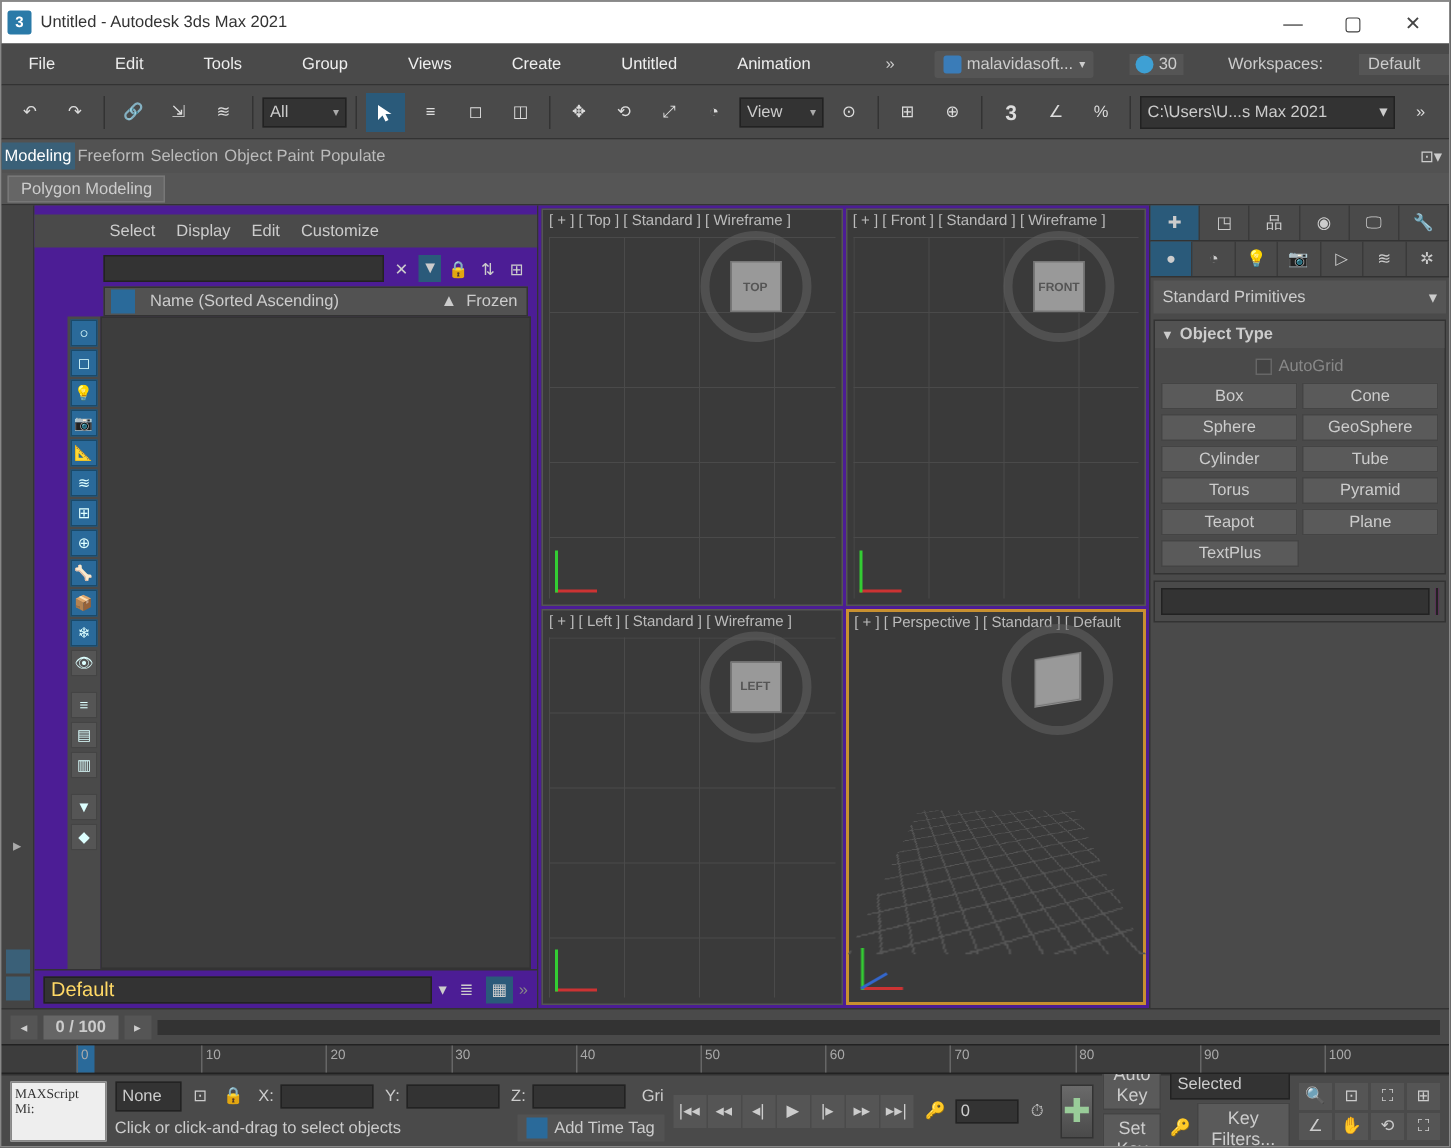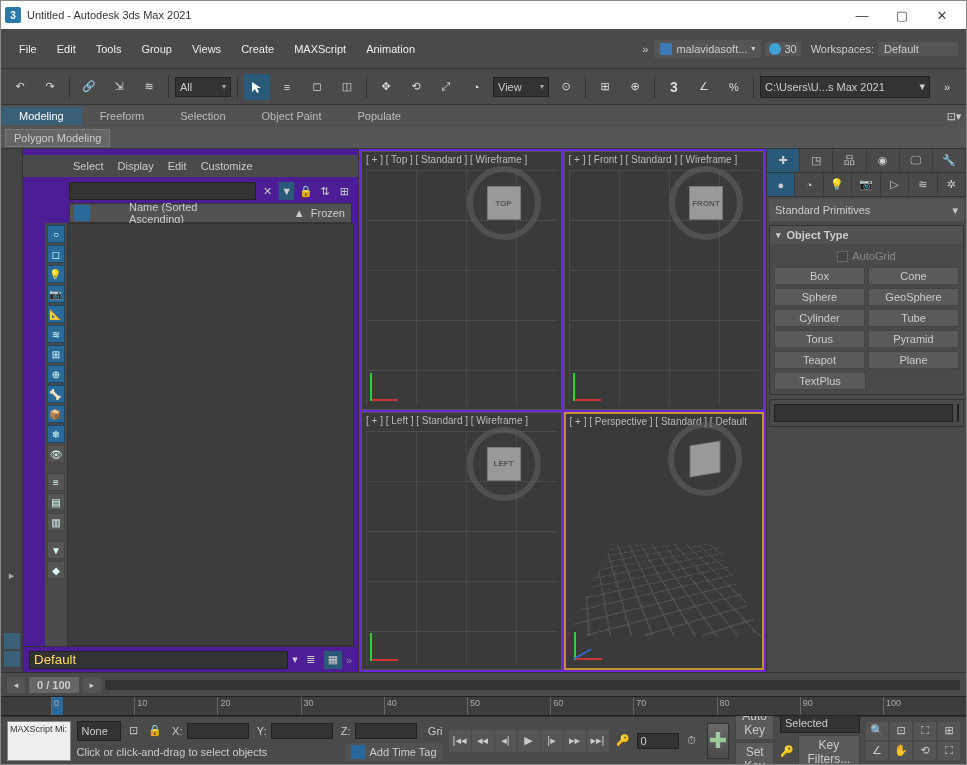--- a/index.html
+++ b/index.html
@@ -5,74 +5,74 @@
 * { box-sizing: border-box; margin: 0; padding: 0; font-family: "Segoe UI", Tahoma, sans-serif; }
 body { background: #4a4a4a; font-size: 11px; color: #ccc; width: 967px; height: 765px; overflow: hidden; display: flex; flex-direction: column; border: 1px solid #888; }
 
 
 .titlebar { background: #fff; height: 28px; display: flex; align-items: center; padding: 0 4px; color: #333; }
 .titlebar .app-icon { width: 16px; height: 16px; background: #2a7aa8; border-radius: 2px; color: #fff; display: flex; align-items: center; justify-content: center; font-size: 10px; font-weight: bold; margin-right: 6px; }
 .titlebar .title { flex: 1; }
 .titlebar .winbtn { width: 40px; height: 26px; display: flex; align-items: center; justify-content: center; font-size: 13px; color: #444; }
 
 
-.menurow { background: #4a4a4a; height: 40px; display: flex; align-items: center; padding: 0 8px; border-bottom: 1px solid #333; }
+.menurow { background: #4a4a4a; height: 28px; display: flex; align-items: center; padding: 0 8px; border-bottom: 1px solid #333; gap: 20px; }
 .menurow .menuitem { padding: 2px 10px; color: #eee; }
 .menurow .spacer { flex: 1; }
 .user-pill { background: #555; height: 18px; padding: 0 6px; display: flex; align-items: center; gap: 4px; border-radius: 2px; }
 .user-pill .av { width: 12px; height: 12px; background: #3a7cb8; border-radius: 2px; }
 .time-pill { background: #555; padding: 1px 4px; display: flex; align-items: center; gap: 3px; margin-left: 4px; }
 .time-pill .clk { width: 12px; height: 12px; background: #3ea0d4; border-radius: 50%; }
 .workspace-lbl { margin-left: 10px; color: #ccc; }
 .workspace-dd { margin-left: 4px; background: #555; padding: 1px 6px; min-width: 80px; }
 
 
 .toolbar { background: #4a4a4a; height: 36px; display: flex; align-items: center; padding: 2px 6px; gap: 4px; border-bottom: 1px solid #333; }
 .tbtn { width: 26px; height: 26px; display: flex; align-items: center; justify-content: center; border: 1px solid transparent; color: #ddd; }
 .tbtn.active { background: #2a5a7a; }
 .sep { width: 1px; height: 22px; background: #333; margin: 0 2px; }
 .sel-dd { background: #333; border: 1px solid #222; height: 20px; min-width: 56px; padding: 0 4px; display:flex; align-items:center; justify-content:space-between; gap:4px; }
 .sel-dd .tri { font-size: 8px; color: #aaa; }
 .path-field { background: #333; border: 1px solid #222; height: 22px; flex: 1; min-width: 60px; padding: 0 4px; display:flex; align-items:center; color:#ccc; overflow:hidden; white-space:nowrap; }
 
 
 .ribbon { background: #525252; height: 22px; display: flex; align-items: center; }
-.ribtab { padding: 3px 18px; color: #bbb; }
+.ribtab { padding: 3px 2px; color: #bbb; }
 .ribtab.active { background: #3a6078; color: #fff; }
 .ribicon { margin-left: auto; width: 16px; height: 16px; display:flex;align-items:center;justify-content:center; margin-right:4px;}
 
 
 .subribbon { background: #565656; height: 22px; display: flex; align-items: center; border-bottom: 1px solid #333; }
 .subribbon .chip { background: #666; padding: 2px 8px; margin: 0 4px; border: 1px solid #777; }
 
 
 .mainrow { flex: 1; display: flex; min-height: 0; }
 
 
 .scene-ex { width: 336px; background: #4c1d95; display: flex; flex-direction: column; border-right: 1px solid #333; }
 .se-menu { height: 22px; display: flex; align-items: center; padding: 0 10px; gap: 14px; background: #4a4a4a; margin: 6px 0 2px 0; padding-left: 50px;}
 .se-search { height: 24px; display: flex; align-items: center; padding: 0 6px; gap: 4px; padding-left: 46px;}
 .se-search input { flex: 1; background: #333; border: 1px solid #222; height: 18px; padding: 0 4px; color: #ccc; }
 .se-mini { width: 18px; height: 18px; display:flex;align-items:center;justify-content:center; }
 .se-mini.blue { background:#2a5a7a; }
-.se-cols { height: 20px; display: flex; align-items: center; background: #525252; margin: 0 6px 0 46px; border: 1px solid #333; gap: 29px; }
+.se-cols { height: 20px; display: flex; align-items: center; background: #525252; margin: 0 6px 0 46px; border: 1px solid #333; }
 .se-cols .col1 { flex: 1; padding: 0 6px; }
 .se-cols .col2 { width: 70px; display:flex; justify-content:flex-end; padding-right:6px; gap:6px;}
 .se-body { flex: 1; display: flex; }
 .se-iconbar { width: 22px; background: #4a4a4a; display: flex; flex-direction: column; gap: 2px; padding: 2px; margin-left: 22px;}
 .se-icon { width: 18px; height: 18px; background: #2a6a9a; border: 1px solid #1a4a6a; display:flex;align-items:center;justify-content:center; font-size:10px; color:#dff; }
 .se-icon.plain { background: #555; border-color:#444; }
 .se-tree { flex: 1; background: #3d3d3d; border: 1px solid #333; margin-right: 4px;}
 .se-footer { height: 26px; display: flex; align-items: center; padding: 0 6px; gap: 4px; border-top: 1px solid #333; }
 .se-footer input { flex: 1; background: #333; border: 1px solid #222; height: 18px; padding: 0 4px; color: #ffd966; }
 .left-strip { width: 22px; background:#444; border-right:1px solid #333; display:flex; flex-direction:column; align-items:center; justify-content:flex-end; padding-bottom:4px;}
 .left-strip .sq { width:16px;height:16px; background:#3a6078; margin:1px; }
 
 
-.viewports { flex: 1; display: grid; grid-template-columns: 1fr 1fr; grid-template-rows: 1fr 1fr; gap: 2px; background: #6d28d9; padding: 2px; }
+.viewports { flex: 1; display: grid; grid-template-columns: 1fr 1fr; grid-template-rows: 1fr 1fr; gap: 2px; background: #4c1d95; padding: 2px; }
 .vp { background: #3a3a3a; position: relative; border: 1px solid #555; }
 .vp.active { border: 2px solid #c89030; }
 .vp-label { position: absolute; top: 2px; left: 4px; font-size: 10px; color: #bbb; white-space:nowrap; }
 .vp-grid { position:absolute; inset: 18px 4px 4px 4px; }
 .vp-grid::before { content:""; position:absolute; inset:0; background-image:
   linear-gradient(#4a4a4a 1px, transparent 1px),
   linear-gradient(90deg, #4a4a4a 1px, transparent 1px);
   background-size: 50px 50px; }
 .axis { position:absolute; bottom:8px; left:8px; width:34px; height:34px; }
 .axis .x { position:absolute; bottom:0; left:0; width:28px; height:2px; background:#c33; }
@@ -112,21 +112,21 @@
 .tl-slider{background:#666;height:16px;padding:0 8px;display:flex;align-items:center;font-weight:bold;}
 .tl-track{flex:1;height:10px;background:#333;position:relative;}
 
 .ruler{height:20px;background:#3d3d3d;border-top:1px solid #222;border-bottom:1px solid #222;position:relative;display:flex;padding-left:50px;}
 .ruler .tick{flex:1;border-left:1px solid #666;font-size:9px;color:#aaa;padding:1px 2px;position:relative;}
 .ruler .play{position:absolute;left:50px;top:0;bottom:0;width:12px;background:#2a6a9a;}
 
 
 .status { height: 48px; background: #4a4a4a; display:flex;align-items:center; padding:2px 6px; gap:6px; border-top:1px solid #333;}
 .status .col { display:flex;flex-direction:column;gap:2px;}
-.mx-box{width:100px;height:40px;background:#eee;color:#333;font-family:Liberation Sans, sans-serif;font-size:9px;padding:2px;border:1px solid #888;}
+.mx-box{width:100px;height:40px;background:#eee;color:#333;font-family:Liberation Serif, serif;font-size:9px;padding:2px;border:1px solid #888;}
 .coord-row{display:flex;gap:4px;align-items:center;}
 .coord-lbl{width:14px;text-align:right;}
 .coord-in{width:62px;height:16px;background:#333;border:1px solid #222;}
 .play-ctl{display:flex;gap:1px;}
 .play-ctl .pb{width:22px;height:22px;background:#555;display:flex;align-items:center;justify-content:center;font-size:11px;}
 .key-btn{background:#5a5a5a;border:1px solid #444;padding:2px 6px;font-size:12px;text-align:center;}
 .nav-cluster{display:grid;grid-template-columns:repeat(4,22px);gap:2px;}
 .nav-cluster .nb{width:22px;height:18px;background:#555;display:flex;align-items:center;justify-content:center;font-size:11px;}
 .big-plus{width:36px;height:36px;background:linear-gradient(#6a6a6a,#4a4a4a);border:1px solid #333;display:flex;align-items:center;justify-content:center;font-size:22px;color:#9c9;}
 .prompt{color:#ccc;font-size:11px;}
@@ -147,21 +147,21 @@
   <div class="winbtn">✕</div>
 </div>
 
 <div class="menurow">
   <div class="menuitem">File</div>
   <div class="menuitem">Edit</div>
   <div class="menuitem">Tools</div>
   <div class="menuitem">Group</div>
   <div class="menuitem">Views</div>
   <div class="menuitem">Create</div>
-  <div class="menuitem">MAXScript</div>
+  <div class="menuitem">Untitled</div>
   <div class="menuitem">Animation</div>
   <div class="spacer"></div>
   <span style="margin-right:6px;">»</span>
   <div class="user-pill">
     <div class="av"></div>
     <span>malavidasoft...</span>
     <span style="font-size:8px;">▾</span>
   </div>
   <div class="time-pill">
     <div class="clk"></div>

